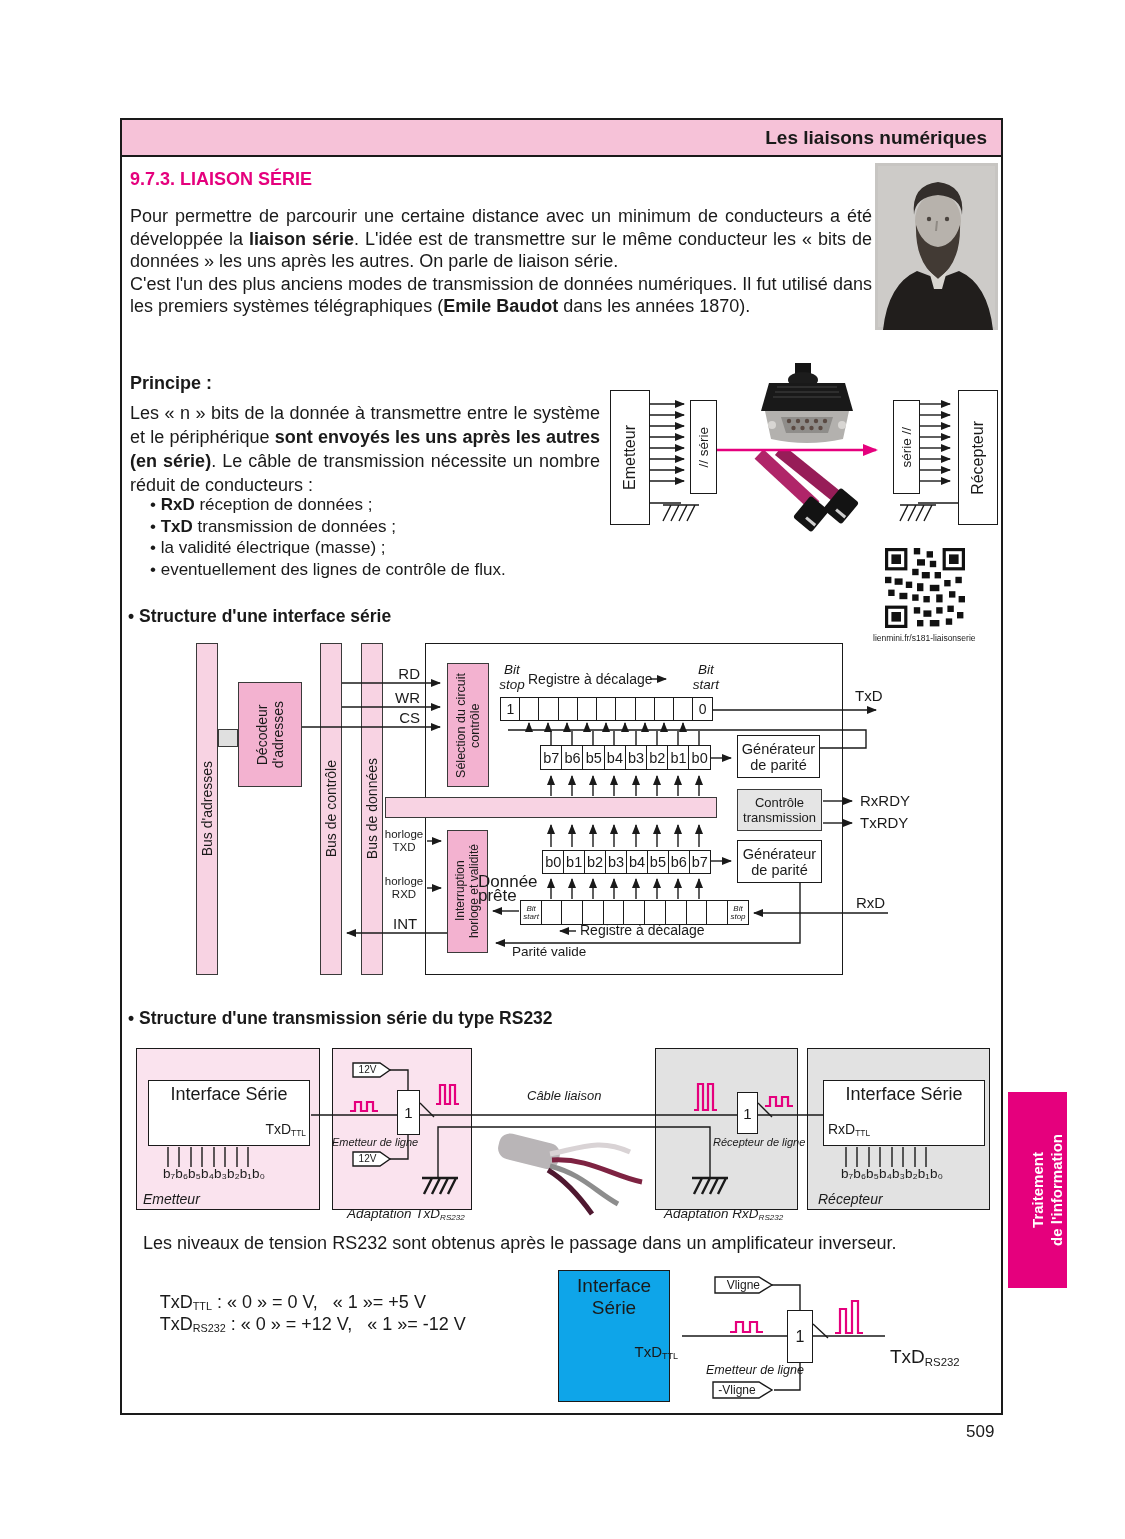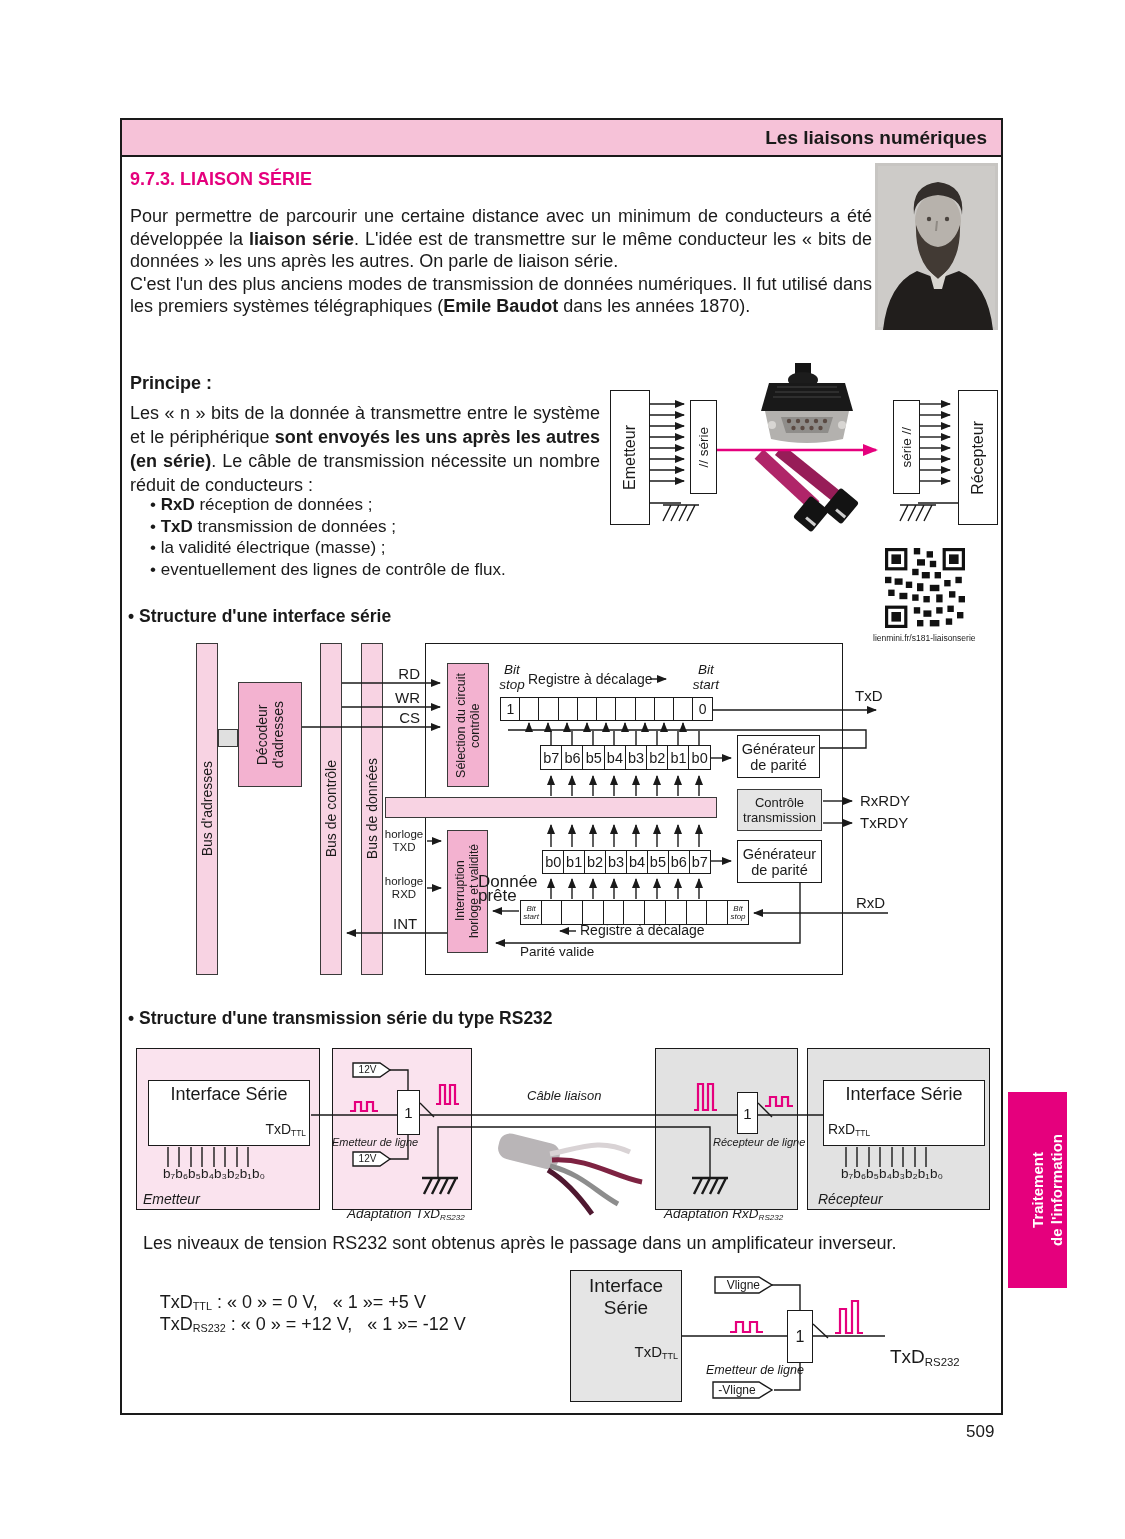--- a/index.html
+++ b/index.html
@@ -264,21 +264,21 @@
   <div class="lab" style="left:860px;top:792px;font-size:15px;">RxRDY</div>
   <div class="lab" style="left:860px;top:814px;font-size:15px;">TxRDY</div>
   <div class="lab" style="left:382px;top:828px;width:44px;text-align:center;font-size:11.5px;line-height:12.5px;">horloge
 TXD</div>
   <div class="lab" style="left:382px;top:875px;width:44px;text-align:center;font-size:11.5px;line-height:12.5px;">horloge
 RXD</div>
   <div class="lab" style="left:393px;top:915px;font-size:15px;">INT</div>
   <div class="lab" style="left:478px;top:875px;width:54px;font-size:17px;line-height:14px;">Donnée
 prête</div>
   <div class="lab" style="left:580px;top:922px;font-size:14px;">Registre à décalage</div>
-  <div class="lab" style="left:512px;top:944px;font-size:13.5px;margin-left:8px;">Parité valide</div>
+  <div class="lab" style="left:512px;top:944px;font-size:13.5px;">Parité valide</div>
   <div class="lab" style="left:856px;top:894px;font-size:15px;">RxD</div>
 
   <div class="lab b" style="left:128px;top:1008px;font-size:17.5px;">• Structure d'une transmission série du type RS232</div>
 
   <div class="abs" style="left:136px;top:1048px;width:184px;height:162px;background:#fae3ee;border:1.4px solid #1a1a1a;box-sizing:border-box;"></div>
   <div class="abs" style="left:332px;top:1048px;width:140px;height:162px;background:#fae3ee;border:1.4px solid #1a1a1a;box-sizing:border-box;"></div>
   <div class="abs" style="left:655px;top:1048px;width:143px;height:162px;background:#e2e2e2;border:1.4px solid #1a1a1a;box-sizing:border-box;"></div>
   <div class="abs" style="left:807px;top:1048px;width:183px;height:162px;background:#e2e2e2;border:1.4px solid #1a1a1a;box-sizing:border-box;"></div>
 
   <div class="abs" style="left:148px;top:1080px;width:162px;height:66px;background:#fff;border:1.8px solid #1a1a1a;box-sizing:border-box;text-align:center;">
@@ -326,21 +326,21 @@
   <div class="lab i" style="left:527px;top:1088px;font-size:13px;">Câble liaison</div>
 
   <div class="lab" style="left:143px;top:1233px;width:860px;font-size:18px;">Les niveaux de tension RS232 sont obtenus après le passage dans un amplificateur inverseur.</div>
   <div class="lab pre" style="left:140px;top:1271px;font-size:18px;">
     <span>TxD</span><span class="sub">TTL</span><span class="pre"> : « 0 » = 0 V,   « 1 »= +5 V</span>
   </div>
   <div class="lab pre" style="left:140px;top:1293px;font-size:18px;">
     <span>TxD</span><span class="sub">RS232</span><span class="pre"> : « 0 » = +12 V,   « 1 »= -12 V</span>
   </div>
 
-  <div class="abs" style="left:570px;top:1270px;width:112px;height:132px;background:#e5e5e5;border:1.8px solid #1a1a1a;box-sizing:border-box;text-align:center;">
+  <div class="abs" style="left:558px;top:1270px;width:112px;height:132px;background:#0ea5e9;border:1.8px solid #1a1a1a;box-sizing:border-box;text-align:center;">
     <span style="font-size:19px;line-height:22px;white-space:pre-line;display:inline-block;padding-top:4px;">Interface
 Série</span>
   </div>
   <div class="cbox" style="left:787px;top:1310px;width:26px;height:53px;background:#fff;border:1.5px solid #1a1a1a;z-index:3;">
     <span style="font-size:16px;">1</span>
   </div>
   <div class="lab" style="left:598px;top:1326px;width:80px;text-align:right;font-size:15px;">
     <span>TxD</span><span class="sub">TTL</span>
   </div>
   <div class="lab" style="left:716px;top:1278px;width:44px;text-align:right;font-size:12px;">Vligne</div>

